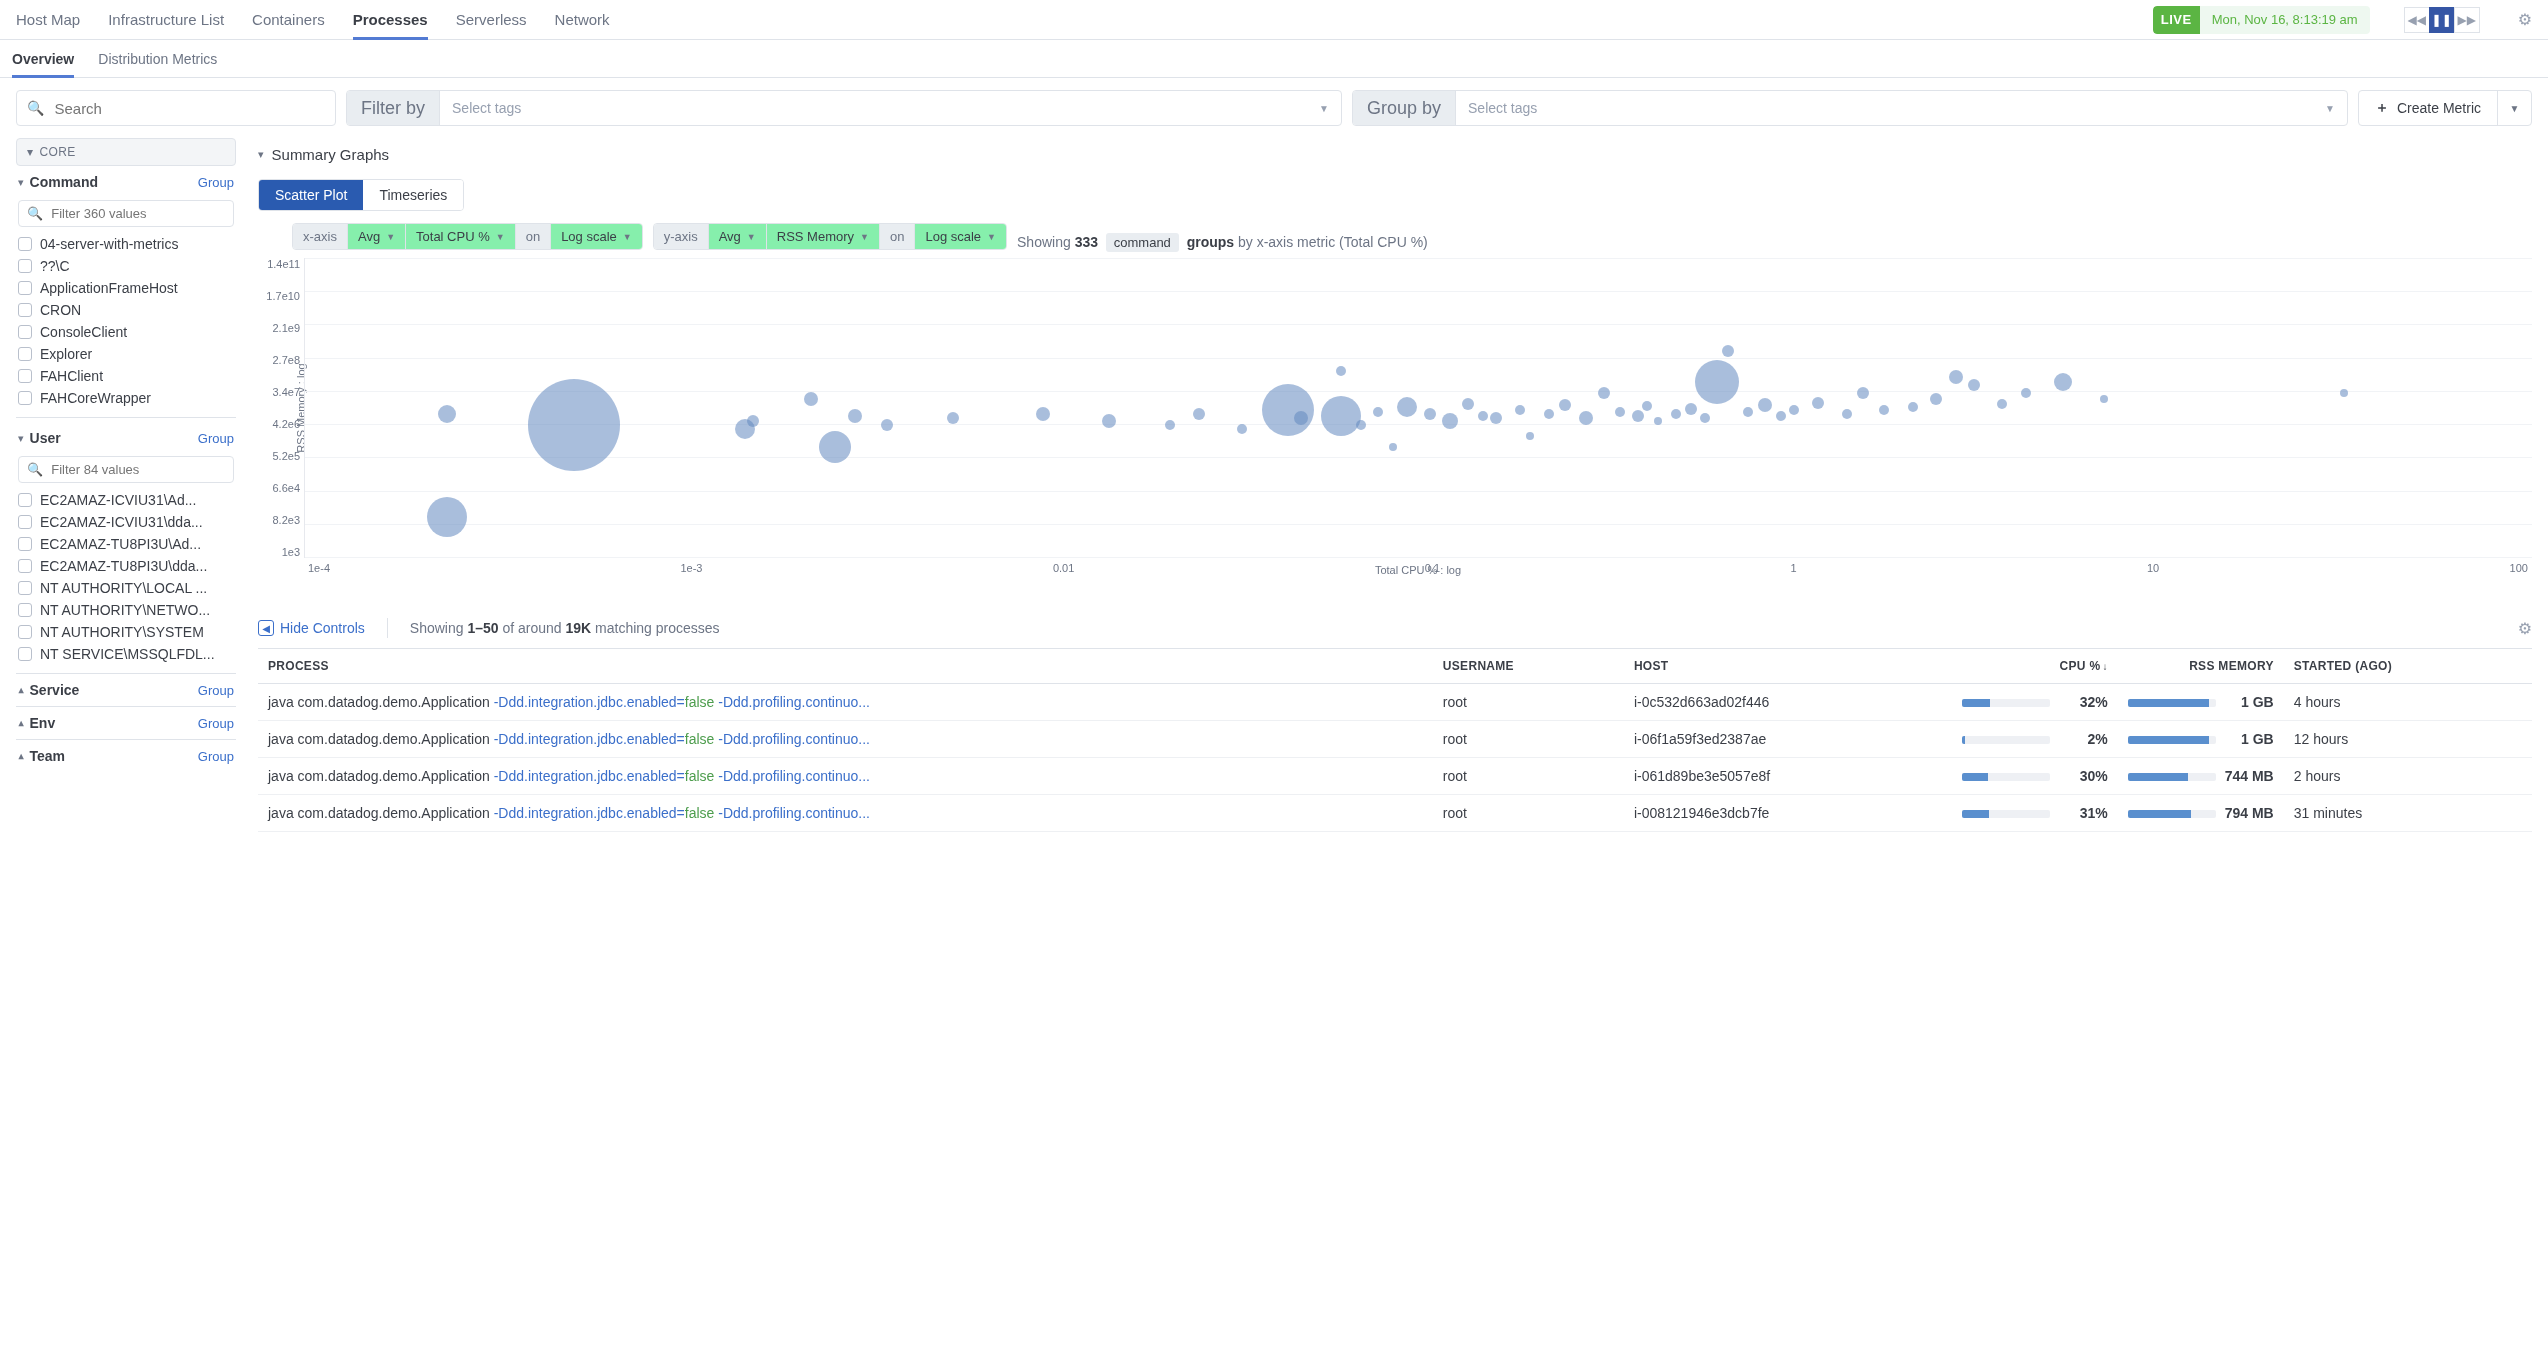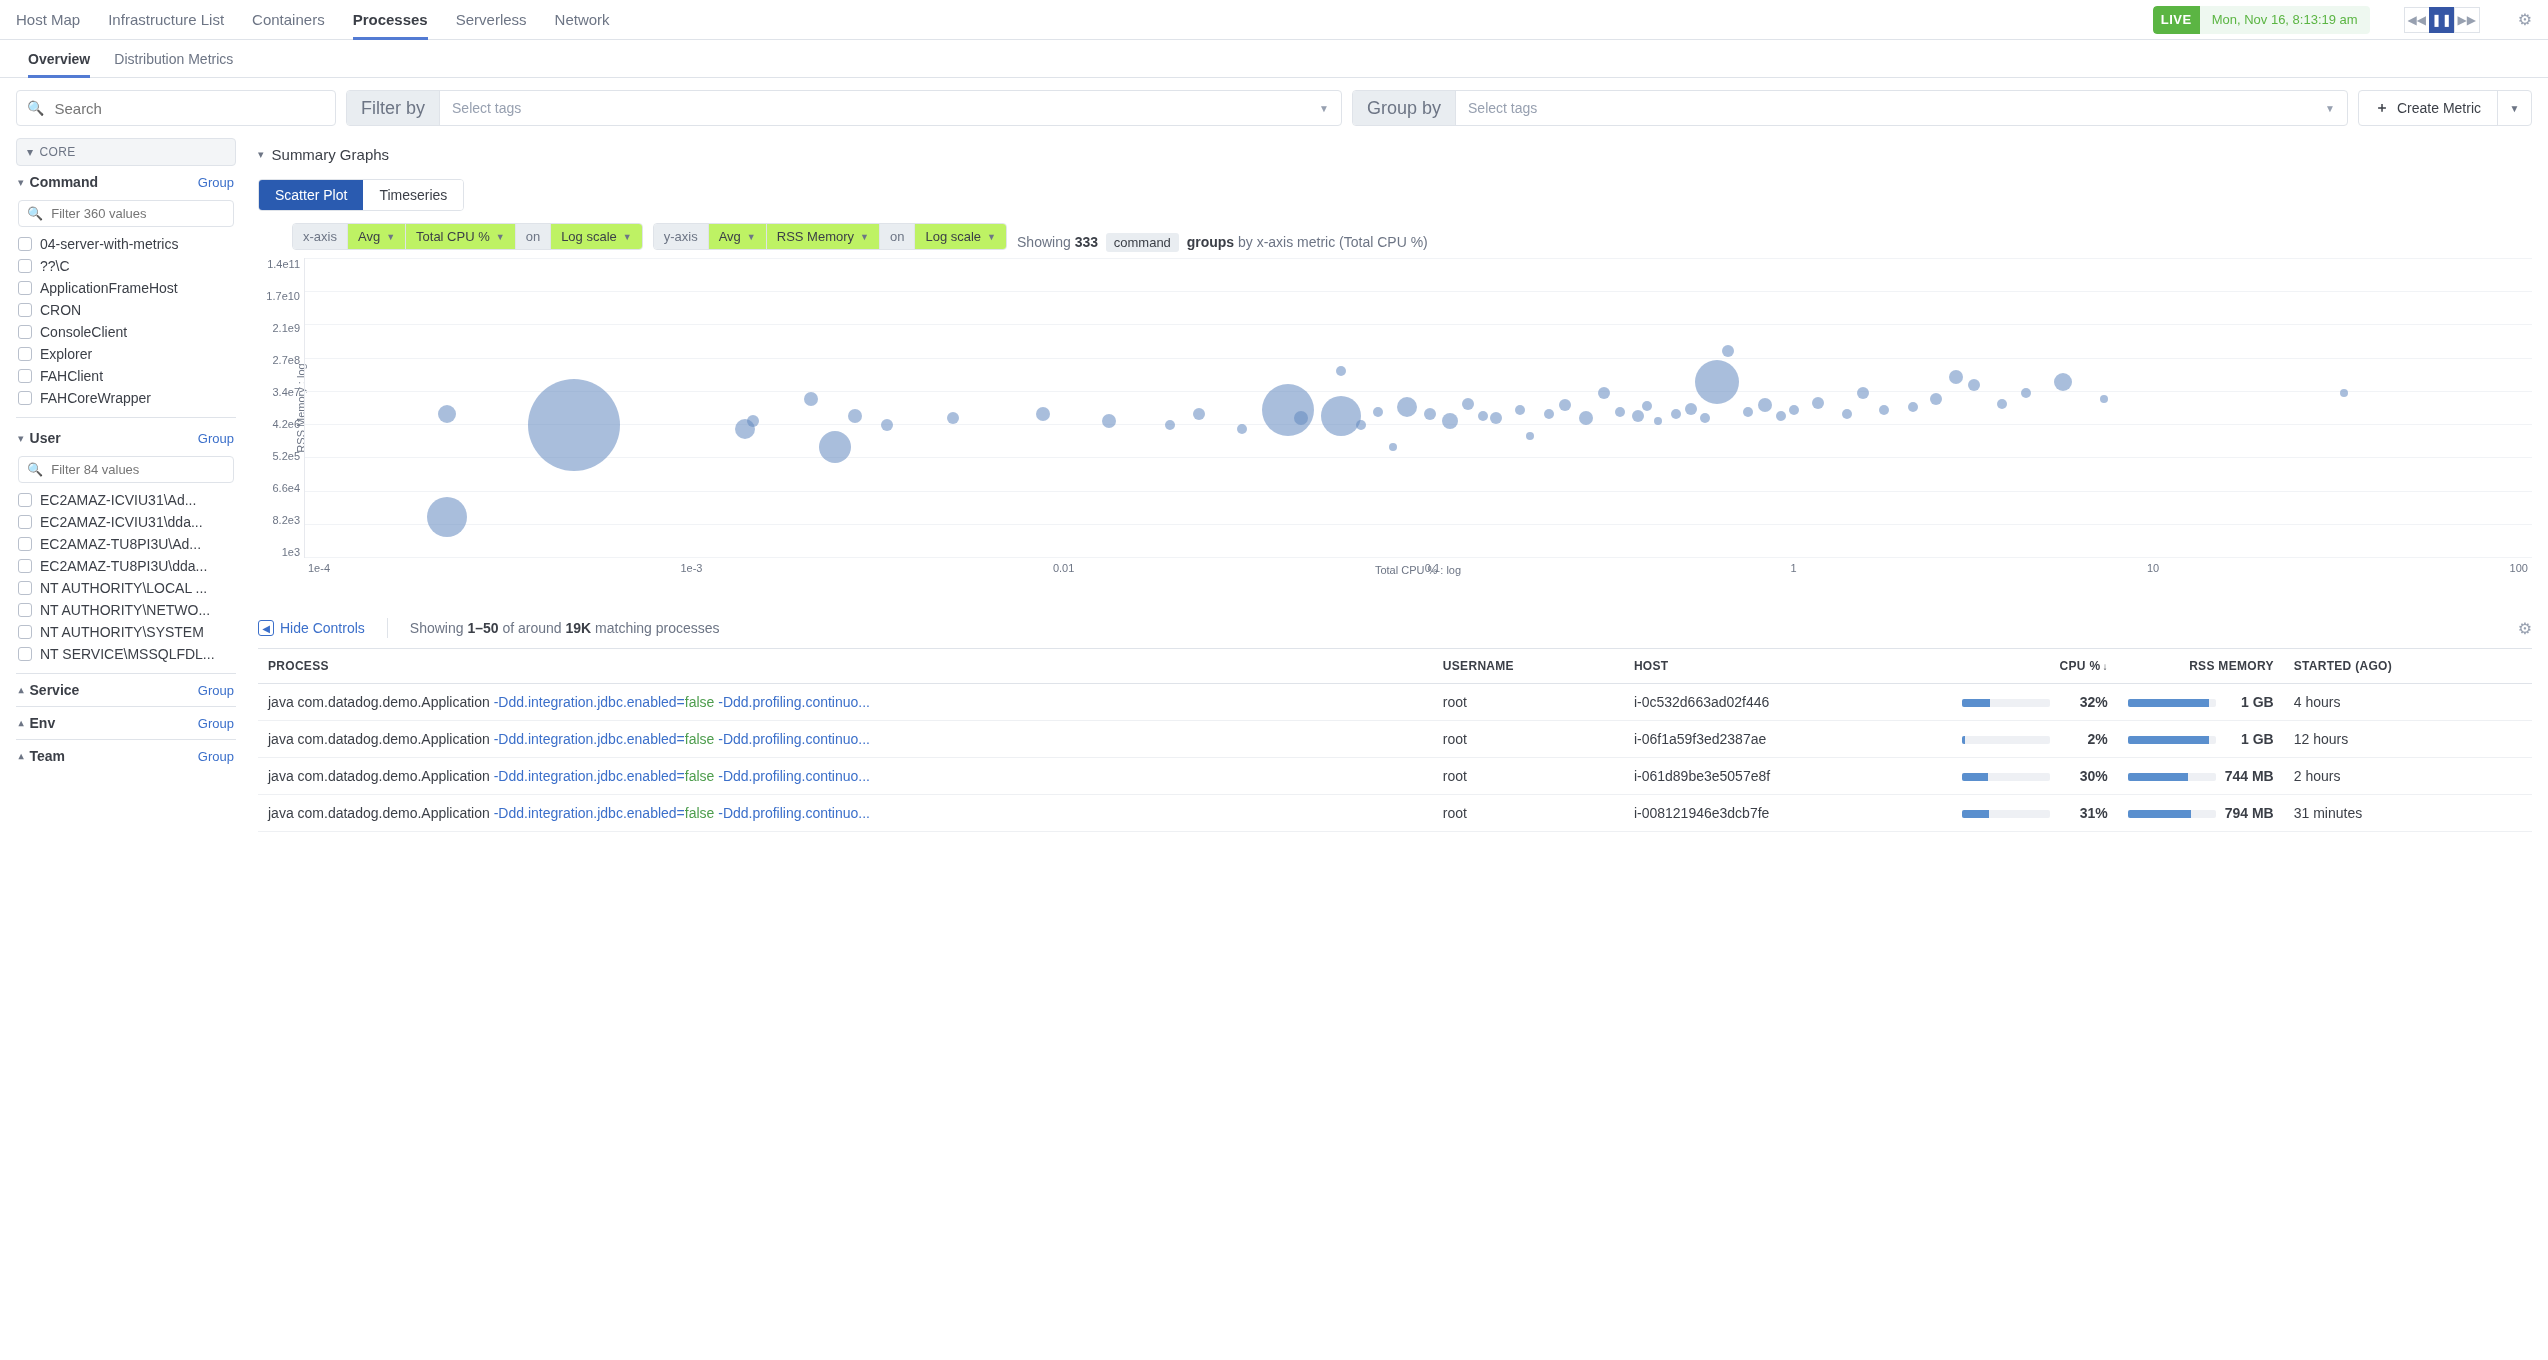--- a/index.html
+++ b/index.html
@@ -29,21 +29,21 @@
   .time-box { display:flex; align-items:center; background:#eef8f0; border-radius:4px; height:28px; overflow:hidden; font-size:13px;}
   .live-badge { background:var(--live-green); color:#fff; font-weight:700; padding:0 8px; height:100%; display:flex; align-items:center; letter-spacing:.5px; border-radius:4px 0 0 4px;}
   .time-text { color:var(--live-green); padding:0 12px; font-weight:500;}
   .play-ctrl { display:flex; gap:0; margin-left:6px; }
   .play-ctrl button { width:26px; height:26px; border:1px solid var(--border); background:#fff; color:var(--text-light); display:flex; align-items:center; justify-content:center; cursor:pointer; font-size:12px; }
   .play-ctrl button + button { margin-left:-1px; }
   .play-ctrl .pause { background:#3556a5; color:#fff; border-color:#3556a5;}
   .gear { margin-left:10px; color:var(--text-light); cursor:pointer; font-size:16px;}
 
   
-  .subnav { display:flex; align-items:center; height:38px; padding:0 28px; gap:24px; border-bottom:1px solid var(--border);}
+  .subnav { display:flex; align-items:center; height:38px; padding:0 12px; gap:24px; border-bottom:1px solid var(--border);}
   .subnav .tab { color:var(--text-muted); cursor:pointer; height:38px; display:flex; align-items:center; position:relative; font-size:14px;}
   .subnav .tab.active { color:var(--text); font-weight:600;}
   .subnav .tab.active::after { content:""; position:absolute; bottom:0; left:0; right:0; height:3px; background:var(--blue-ac);}
 
   
   .filter-row { display:flex; padding:12px 16px; gap:10px; align-items:stretch; }
   .search-box { flex:0 0 320px; display:flex; align-items:center; border:1px solid var(--border); border-radius:4px; padding:0 10px; color:var(--text-light); height:36px;}
   .search-box input { border:none; outline:none; flex:1; font-size:15px; color:var(--text); background:transparent;}
   .filter-grp, .group-grp { display:flex; border:1px solid var(--border); border-radius:4px; overflow:hidden; flex:1; height:36px;}
   .grp-label { background:var(--bg-grey); color:var(--text-muted); padding:0 14px; display:flex; align-items:center; font-size:18px; border-right:1px solid var(--border);}
@@ -76,21 +76,21 @@
   .facet-collapsed .grp-link { color:var(--link-blue); font-size:13px;}
 
   
   .summary-hdr { display:flex; align-items:center; gap:8px; padding:8px 0; color:var(--text); font-size:15px;}
   .summary-hdr .chev { color:var(--text-muted); font-size:11px;}
   .chart-tabs { display:inline-flex; border:1px solid var(--border); border-radius:4px; overflow:hidden; margin:8px 0 12px;}
   .chart-tabs .ct { padding:7px 16px; cursor:pointer; background:#fff; font-size:14px;}
   .chart-tabs .ct.active { background:#2a5bb0; color:#fff;}
   .axis-row { display:flex; align-items:flex-end; gap:10px; flex-wrap:wrap; margin:0 0 4px 34px;}
   .pill-grp { display:inline-flex; border:1px solid var(--border); border-radius:4px; overflow:hidden;}
-  .pill-grp .pill { padding:5px 10px; font-size:13px; display:flex; align-items:center; gap:6px; background:#bef264; border-left:1px solid var(--border);}
+  .pill-grp .pill { padding:5px 10px; font-size:13px; display:flex; align-items:center; gap:6px; background:#86efac; border-left:1px solid var(--border);}
   .pill-grp .pill:first-child { border-left:none;}
   .pill-grp .pill.lbl { background:var(--bg-grey); color:var(--text-muted);}
   .pill .car { font-size:9px; color:var(--text-muted);}
   .info-txt { color:var(--text-muted); font-size:14px;}
   .info-txt b { color:var(--text); font-weight:700;}
   .tag-pill { background:var(--bg-grey); padding:2px 8px; border-radius:3px; color:var(--text); font-size:13px;}
 
   
   .scatter-wrap { display:flex; margin-top:8px;}
   .yaxis { width:46px; position:relative;}

